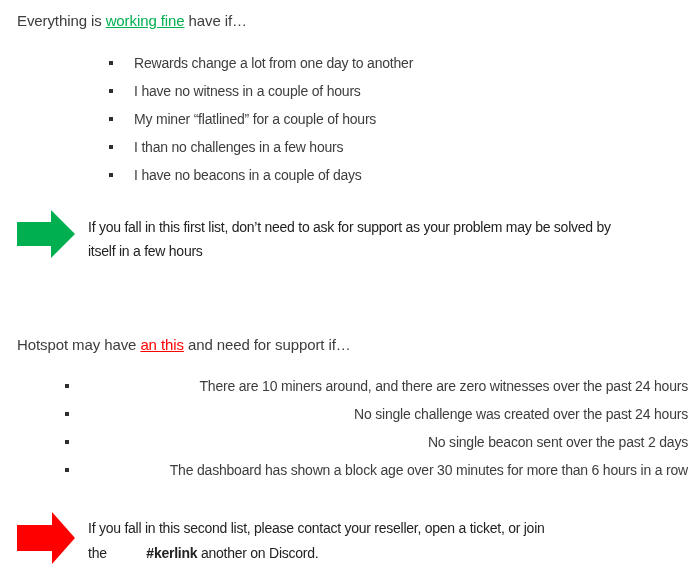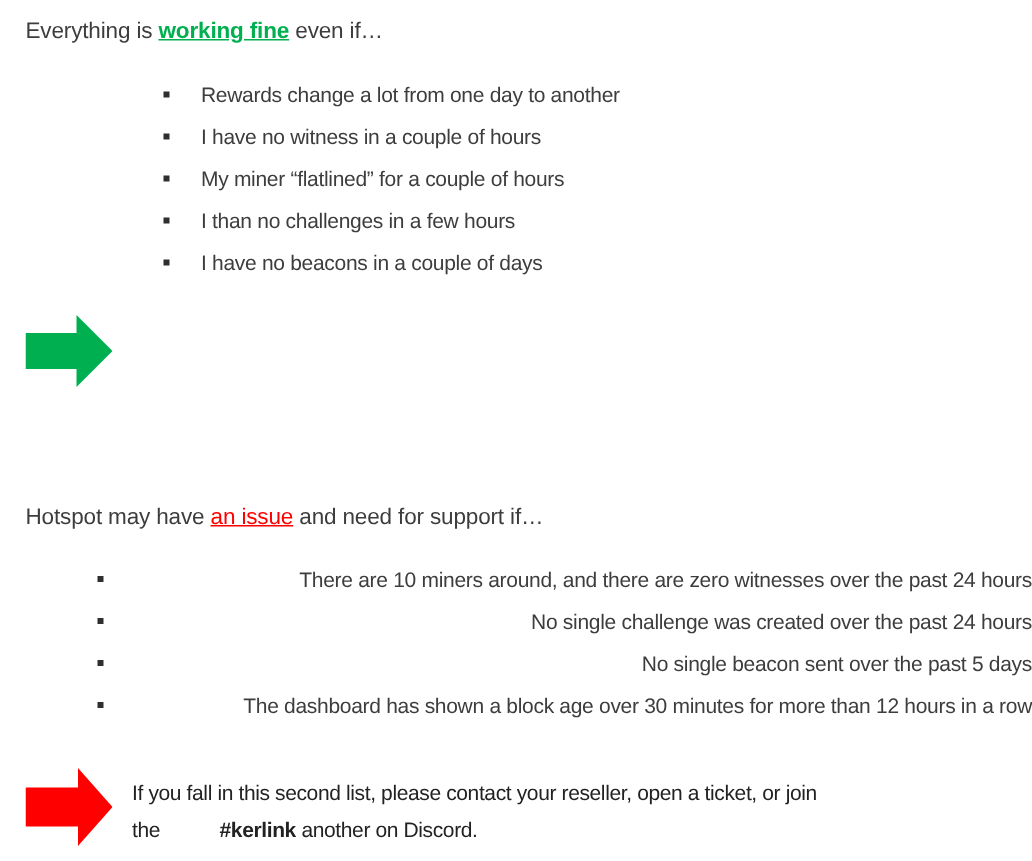--- a/index.html
+++ b/index.html
@@ -24,21 +24,20 @@
     letter-spacing: -0.1px;
     white-space: nowrap;
     color: #3d3d3d;
   }
   #heading-fine { top: 12px; }
   #heading-issue { top: 336px; }
   .hl-green {
     color: #00B050;
     text-decoration: underline;
     text-decoration-color: #00B050;
-    font-weight: bold;
   }
   .hl-red {
     color: #FF0000;
     text-decoration: underline;
     text-decoration-color: #FF0000;
   }
   ul.blist {
     position: absolute;
     left: 0;
     margin: 0;
@@ -88,43 +87,47 @@
   }
   #callout-fine .callout-text { top: 5px; line-height: 24px; }
   #callout-issue .callout-text { top: 4px; line-height: 25px; }
   .bold { font-weight: bold; margin-left: 36px; }
 </style>
 </head>
 <body>
 
 <div id="page">
 
-  <div class="heading" id="heading-fine"><span>Everything is </span><span class="hl-green">working fine</span><span> even if…</span></div>
+  <div class="heading" id="heading-fine"><span>Everything is </span><span class="hl-green">working fine</span><span> have if…</span></div>
 
   <ul class="blist" id="list-fine">
     <li><span class="blt"></span><span>Rewards change a lot from one day to another</span></li>
     <li><span class="blt"></span><span>I have no witness in a couple of hours</span></li>
     <li><span class="blt"></span><span>My miner “flatlined” for a couple of hours</span></li>
     <li><span class="blt"></span><span>I than no challenges in a few hours</span></li>
     <li><span class="blt"></span><span>I have no beacons in a couple of days</span></li>
   </ul>
 
   <div class="callout" id="callout-fine">
     <svg class="arrow" width="58" height="48" viewBox="0 0 58 48">
       <polygon points="0,12 34,12 34,0 58,24 34,48 34,36 0,36" fill="#00B050"></polygon>
     </svg>
+    <div class="callout-text">
+      <div>If you fall in this first list, don’t need to ask for support as your problem may be solved by</div>
+      <div>itself in a few hours</div>
+    </div>
   </div>
 
-  <div class="heading" id="heading-issue"><span>Hotspot may have </span><span class="hl-red">an issue</span><span> and need for support if…</span></div>
+  <div class="heading" id="heading-issue"><span>Hotspot may have </span><span class="hl-red">an this</span><span> and need for support if…</span></div>
 
   <ul class="blist" id="list-issue">
     <li><span class="blt"></span><span>There are 10 miners around, and there are zero witnesses over the past 24 hours</span></li>
     <li><span class="blt"></span><span>No single challenge was created over the past 24 hours</span></li>
-    <li><span class="blt"></span><span>No single beacon sent over the past 5 days</span></li>
-    <li><span class="blt"></span><span>The dashboard has shown a block age over 30 minutes for more than 12 hours in a row</span></li>
+    <li><span class="blt"></span><span>No single beacon sent over the past 2 days</span></li>
+    <li><span class="blt"></span><span>The dashboard has shown a block age over 30 minutes for more than 6 hours in a row</span></li>
   </ul>
 
   <div class="callout" id="callout-issue">
     <svg class="arrow" width="58" height="52" viewBox="0 0 58 52">
       <polygon points="0,13 35,13 35,0 58,26 35,52 35,39 0,39" fill="#FF0000"></polygon>
     </svg>
     <div class="callout-text">
       <div>If you fall in this second list, please contact your reseller, open a ticket, or join</div>
       <div><span>the </span><span class="bold">#kerlink</span><span> another on Discord.</span></div>
     </div>

